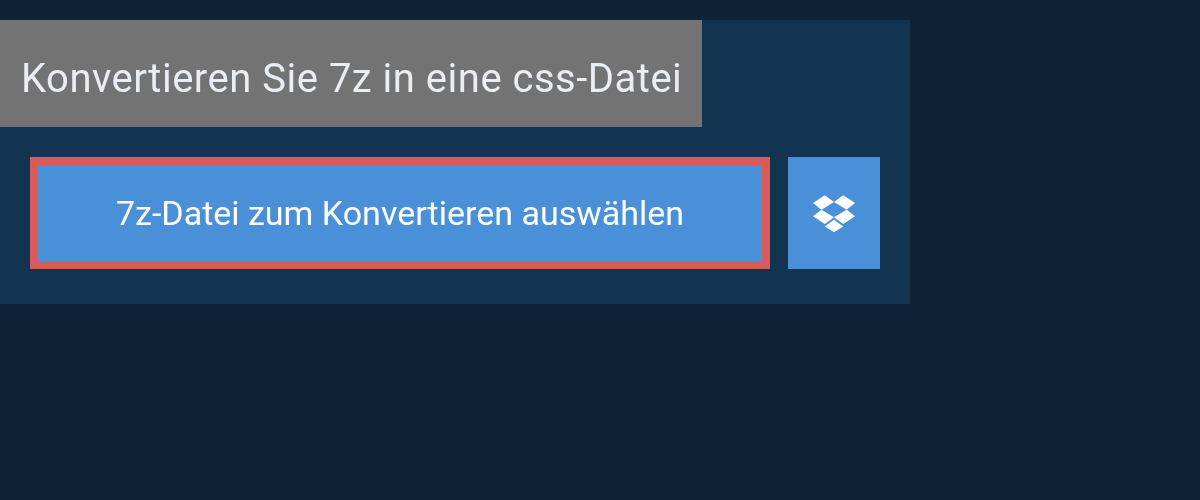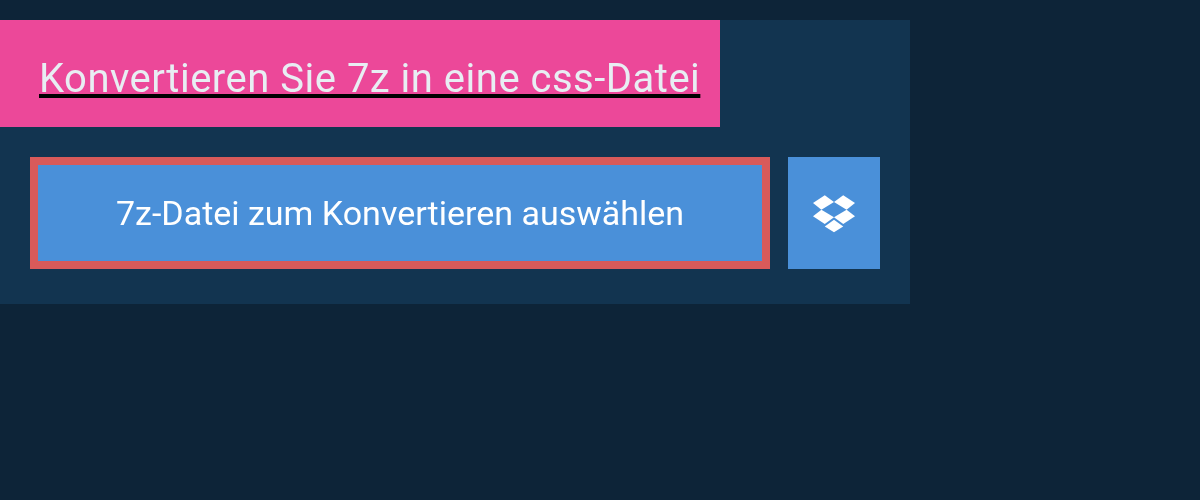--- a/index.html
+++ b/index.html
@@ -15,25 +15,24 @@
       overflow: hidden;
     }
     .panel {
       background: #123450;
       width: 910px;
       margin-top: 20px;
       margin-left: 0;
       padding-bottom: 35px;
     }
     .heading-wrap {
-      background: #ec4899;
-      padding: 35px 20px 25px 39px;
+      background: #737373;
+      padding: 35px 20px 25px 21px;
       display: inline-block;
       margin-bottom: 30px;
-      text-decoration: underline;
     }
     .heading {
       color: #e8eef3;
       font-size: 40px;
       font-weight: 400;
       letter-spacing: 0.5px;
     }
     .button-row {
       display: flex;
       gap: 18px;

